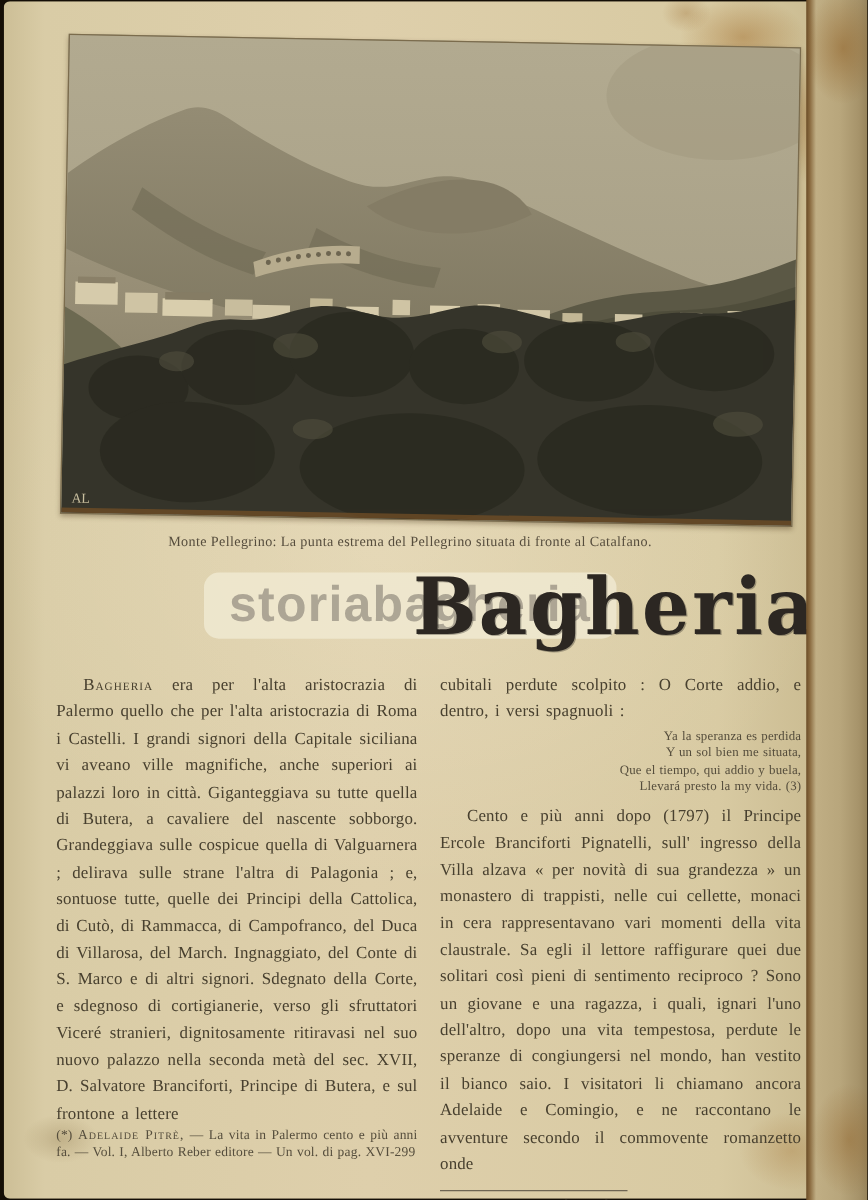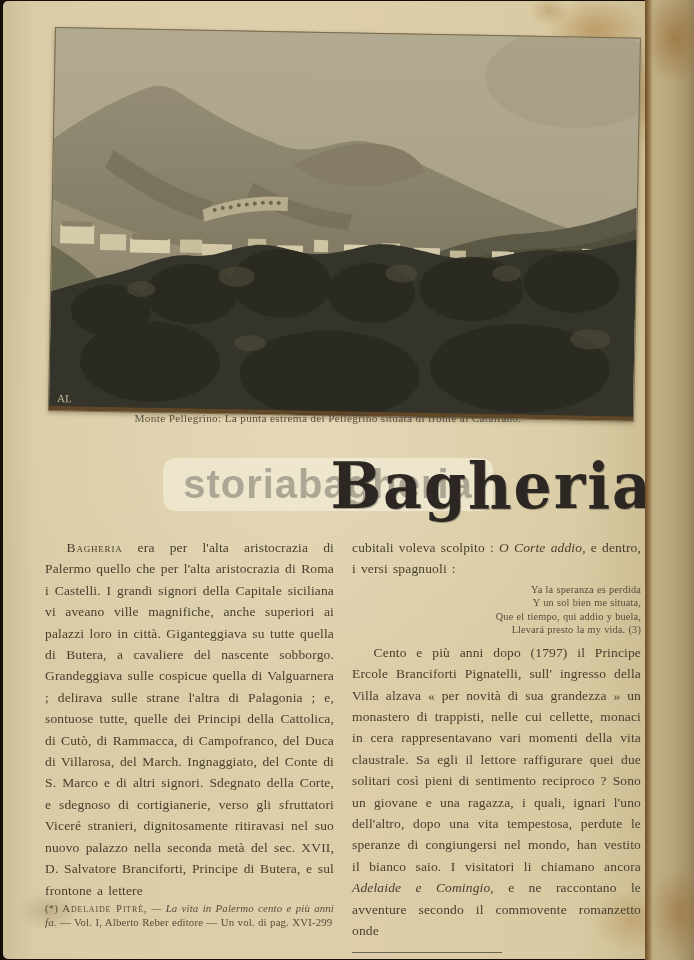--- a/index.html
+++ b/index.html
@@ -29,21 +29,21 @@
   }
   .photo-wrap{
     position:absolute;left:52px;top:26px;width:584px;height:382px;
     transform:rotate(1.05deg);transform-origin:left top;
     box-shadow:0 2px 4px rgba(60,40,15,.35);
     border:1px solid #7b6c4d;
     background:#9a9178;
   }
   .photo-wrap svg{display:block;width:100%;height:100%;}
   .caption{
-    position:absolute;left:0;top:411px;width:650px;
+    position:absolute;left:0;top:427px;width:650px;
     text-align:center;font-size:11.3px;letter-spacing:.3px;
     color:#564d3d;
   }
   .title-block{
     position:absolute;left:0;top:443px;width:650px;height:86px;text-align:right;
   }
   .watermark-band{
     position:absolute;left:50%;top:14px;transform:translateX(-50%);
     background:rgba(240,233,209,.92);
     border-radius:12px;padding:4px 20px;
@@ -63,21 +63,21 @@
     position:absolute;left:42px;top:536px;width:596px;
     display:flex;gap:18px;
   }
   .col{width:289px;
     font-size:13.5px;line-height:21.4px;text-align:justify;
     color:#48402f;word-spacing:1.5px;letter-spacing:.15px;
   }
   .col p{margin:0;}
   .indent{text-indent:1.6em;}
   .smallcaps{font-variant:small-caps;letter-spacing:.8px;}
-  .it{font-style:italic;}
+  .it{}
   .verse{
     margin:3px 0 5px 58px;
     font-size:10.3px;line-height:13.5px;text-align:right;
     color:#554d3c;word-spacing:.5px;
   }
   .verse div{margin:0;}
   .v-indent{margin-left:10px;}
   .footnote{
     margin-top:7px;font-size:10.8px;line-height:14.5px;
     color:#564e3d;word-spacing:.5px;text-align:justify;
@@ -196,21 +196,21 @@
 
   <div class="columns">
 
     <div class="col">
       <p class="indent"><span class="smallcaps">Bagheria</span><span> era per l'alta aristocrazia di Palermo quello che per l'alta aristocrazia di Roma i Castelli. I grandi signori della Capitale siciliana vi aveano ville magnifiche, anche superiori ai palazzi loro in città. Giganteggiava su tutte quella di Butera, a cavaliere del nascente sobborgo. Grandeggiava sulle cospicue quella di Valguarnera ; delirava sulle strane l'altra di Palagonia ; e, sontuose tutte, quelle dei Principi della Cattolica, di Cutò, di Rammacca, di Campofranco, del Duca di Villarosa, del March. Ingnaggiato, del Conte di S. Marco e di altri signori. Sdegnato della Corte, e sdegnoso di cortigianerie, verso gli sfruttatori Viceré stranieri, dignitosamente ritiravasi nel suo nuovo palazzo nella seconda metà del sec. XVII, D. Salvatore Branciforti, Principe di Butera, e sul frontone a lettere</span></p>
       <p class="footnote"><span>(*) </span><span class="smallcaps">Adelaide Pitrè,</span><span class="it"> — La vita in Palermo cento e più anni fa.</span><span> — Vol. I, Alberto Reber editore — Un vol. di pag. XVI-299</span></p>
       <div class="signature">Pitrè. — XXI — 13</div>
     </div>
 
     <div class="col">
-      <p><span>cubitali voleva scolpito : </span><span class="it">O Corte addio,</span><span> e dentro, i versi spagnuoli :</span></p>
+      <p><span>cubitali perdute scolpito : </span><span class="it">O Corte addio,</span><span> e dentro, i versi spagnuoli :</span></p>
       <div class="verse">
         <div class="v-indent">Ya la speranza es perdida</div>
         <div>Y un sol bien me situata,</div>
         <div>Que el tiempo, qui addio y buela,</div>
         <div class="v-indent">Llevará presto la my vida. (3)</div>
       </div>
       <p class="indent"><span>Cento e più anni dopo (1797) il Principe Ercole Branciforti Pignatelli, sull' ingresso della Villa alzava « per novità di sua grandezza » un monastero di trappisti, nelle cui cellette, monaci in cera rappresentavano vari momenti della vita claustrale. Sa egli il lettore raffigurare quei due solitari così pieni di sentimento reciproco ? Sono un giovane e una ragazza, i quali, ignari l'uno dell'altro, dopo una vita tempestosa, perdute le speranze di congiungersi nel mondo, han vestito il bianco saio. I visitatori li chiamano ancora </span><span class="it">Adelaide e Comingio,</span><span> e ne raccontano le avventure secondo il commovente romanzetto onde</span></p>
       <hr class="fn-rule">
       <p class="footnote" style="margin-top:0"><span>(1) </span><span class="smallcaps">Villabianca,</span><span class="it"> Palermo d'oggigiorno,</span><span> v. II. p. 144.</span></p>
     </div>

